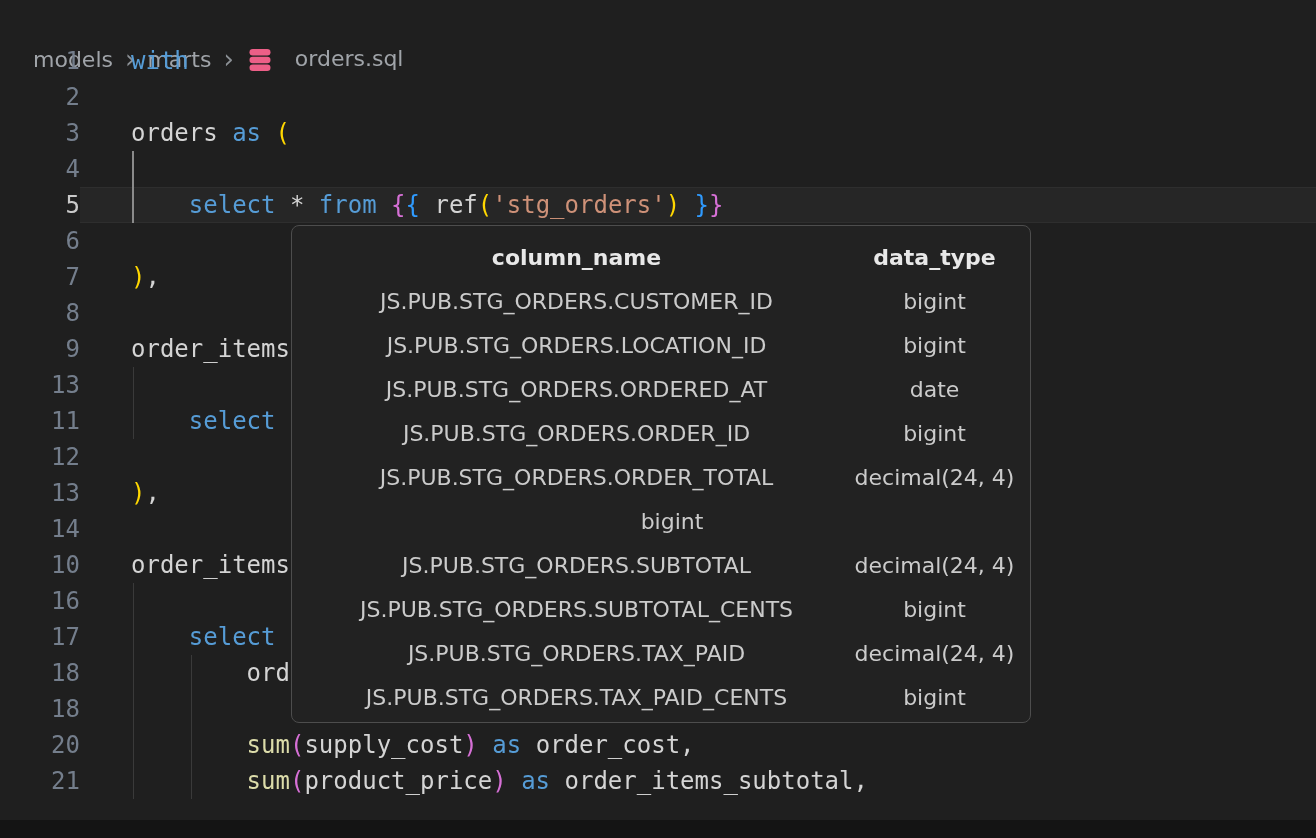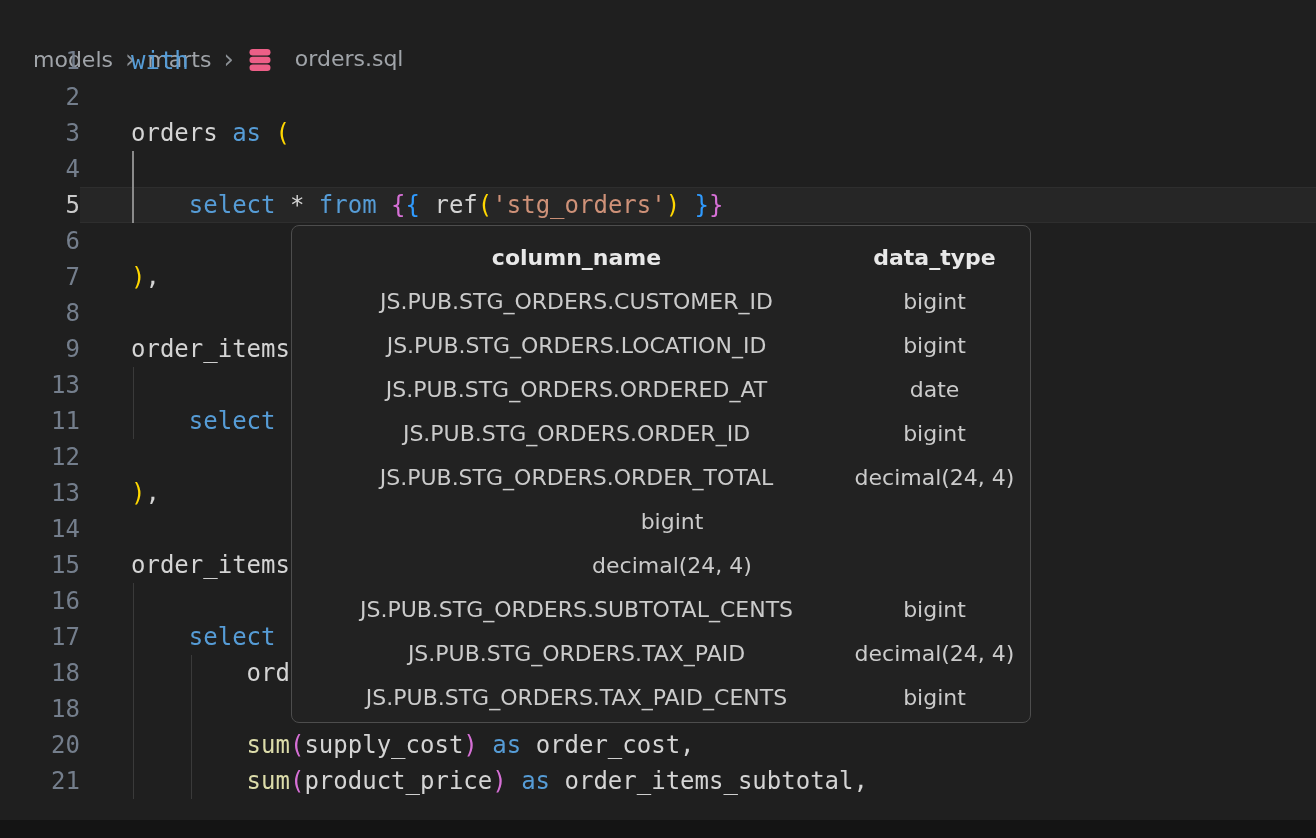--- a/index.html
+++ b/index.html
@@ -168,21 +168,21 @@
       </div>
       <div class="row">
         <div class="gutter">13</div>
         <div class="code"><span class="tk-b1">)</span><span class="tk-id">,</span></div>
       </div>
       <div class="row">
         <div class="gutter">14</div>
         <div class="code"></div>
       </div>
       <div class="row">
-        <div class="gutter">15</div>
+        <div class="gutter">10</div>
         <div class="code"><span class="tk-id">order_items</span></div>
       </div>
       <div class="row">
         <div class="gutter">16</div>
         <div class="code"><div class="guide g0"></div></div>
       </div>
       <div class="row">
         <div class="gutter">17</div>
         <div class="code"><div class="guide g0"></div><span class="tk-id">    </span><span class="tk-kw">select</span></div>
       </div>
@@ -228,20 +228,21 @@
         <span class="c2">bigint</span>
       </div>
       <div class="prow pdata">
         <span class="c1">JS.PUB.STG_ORDERS.ORDER_TOTAL</span>
         <span class="c2">decimal(24, 4)</span>
       </div>
       <div class="prow pdata">
         <span class="c2">bigint</span>
       </div>
       <div class="prow pdata">
+        <span class="c1">JS.PUB.STG_ORDERS.SUBTOTAL</span>
         <span class="c2">decimal(24, 4)</span>
       </div>
       <div class="prow pdata">
         <span class="c1">JS.PUB.STG_ORDERS.SUBTOTAL_CENTS</span>
         <span class="c2">bigint</span>
       </div>
       <div class="prow pdata">
         <span class="c1">JS.PUB.STG_ORDERS.TAX_PAID</span>
         <span class="c2">decimal(24, 4)</span>
       </div>

